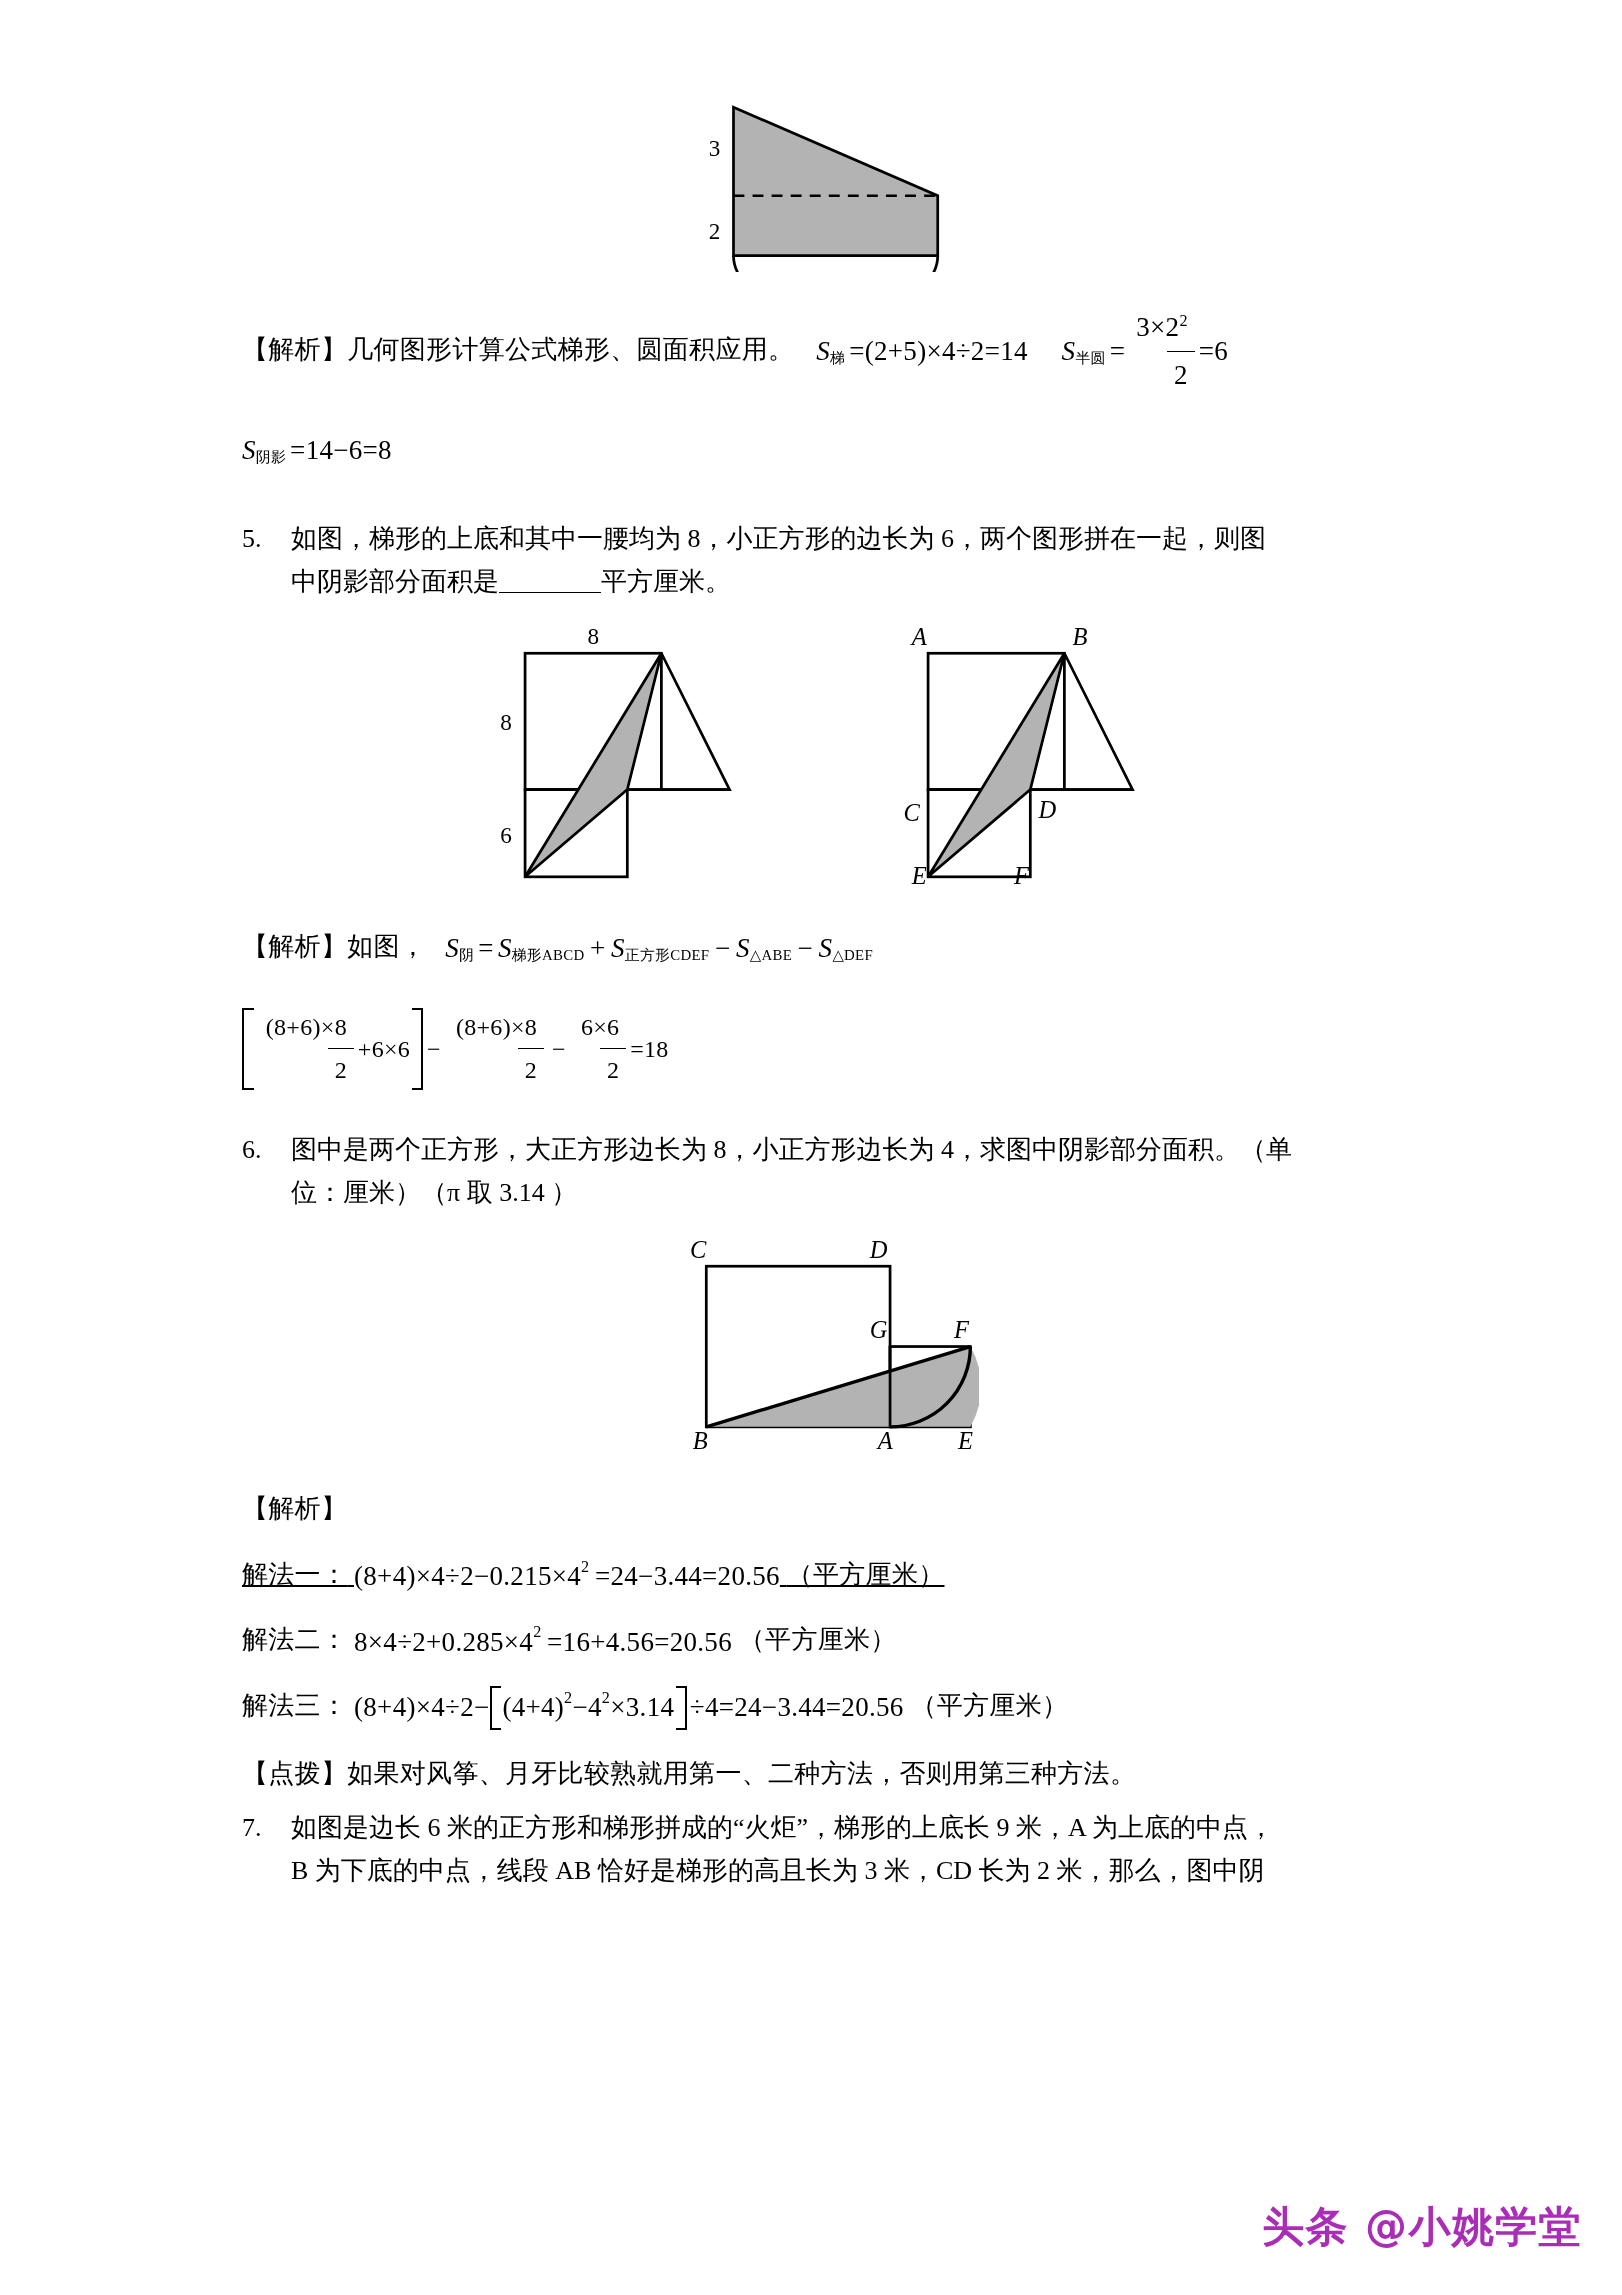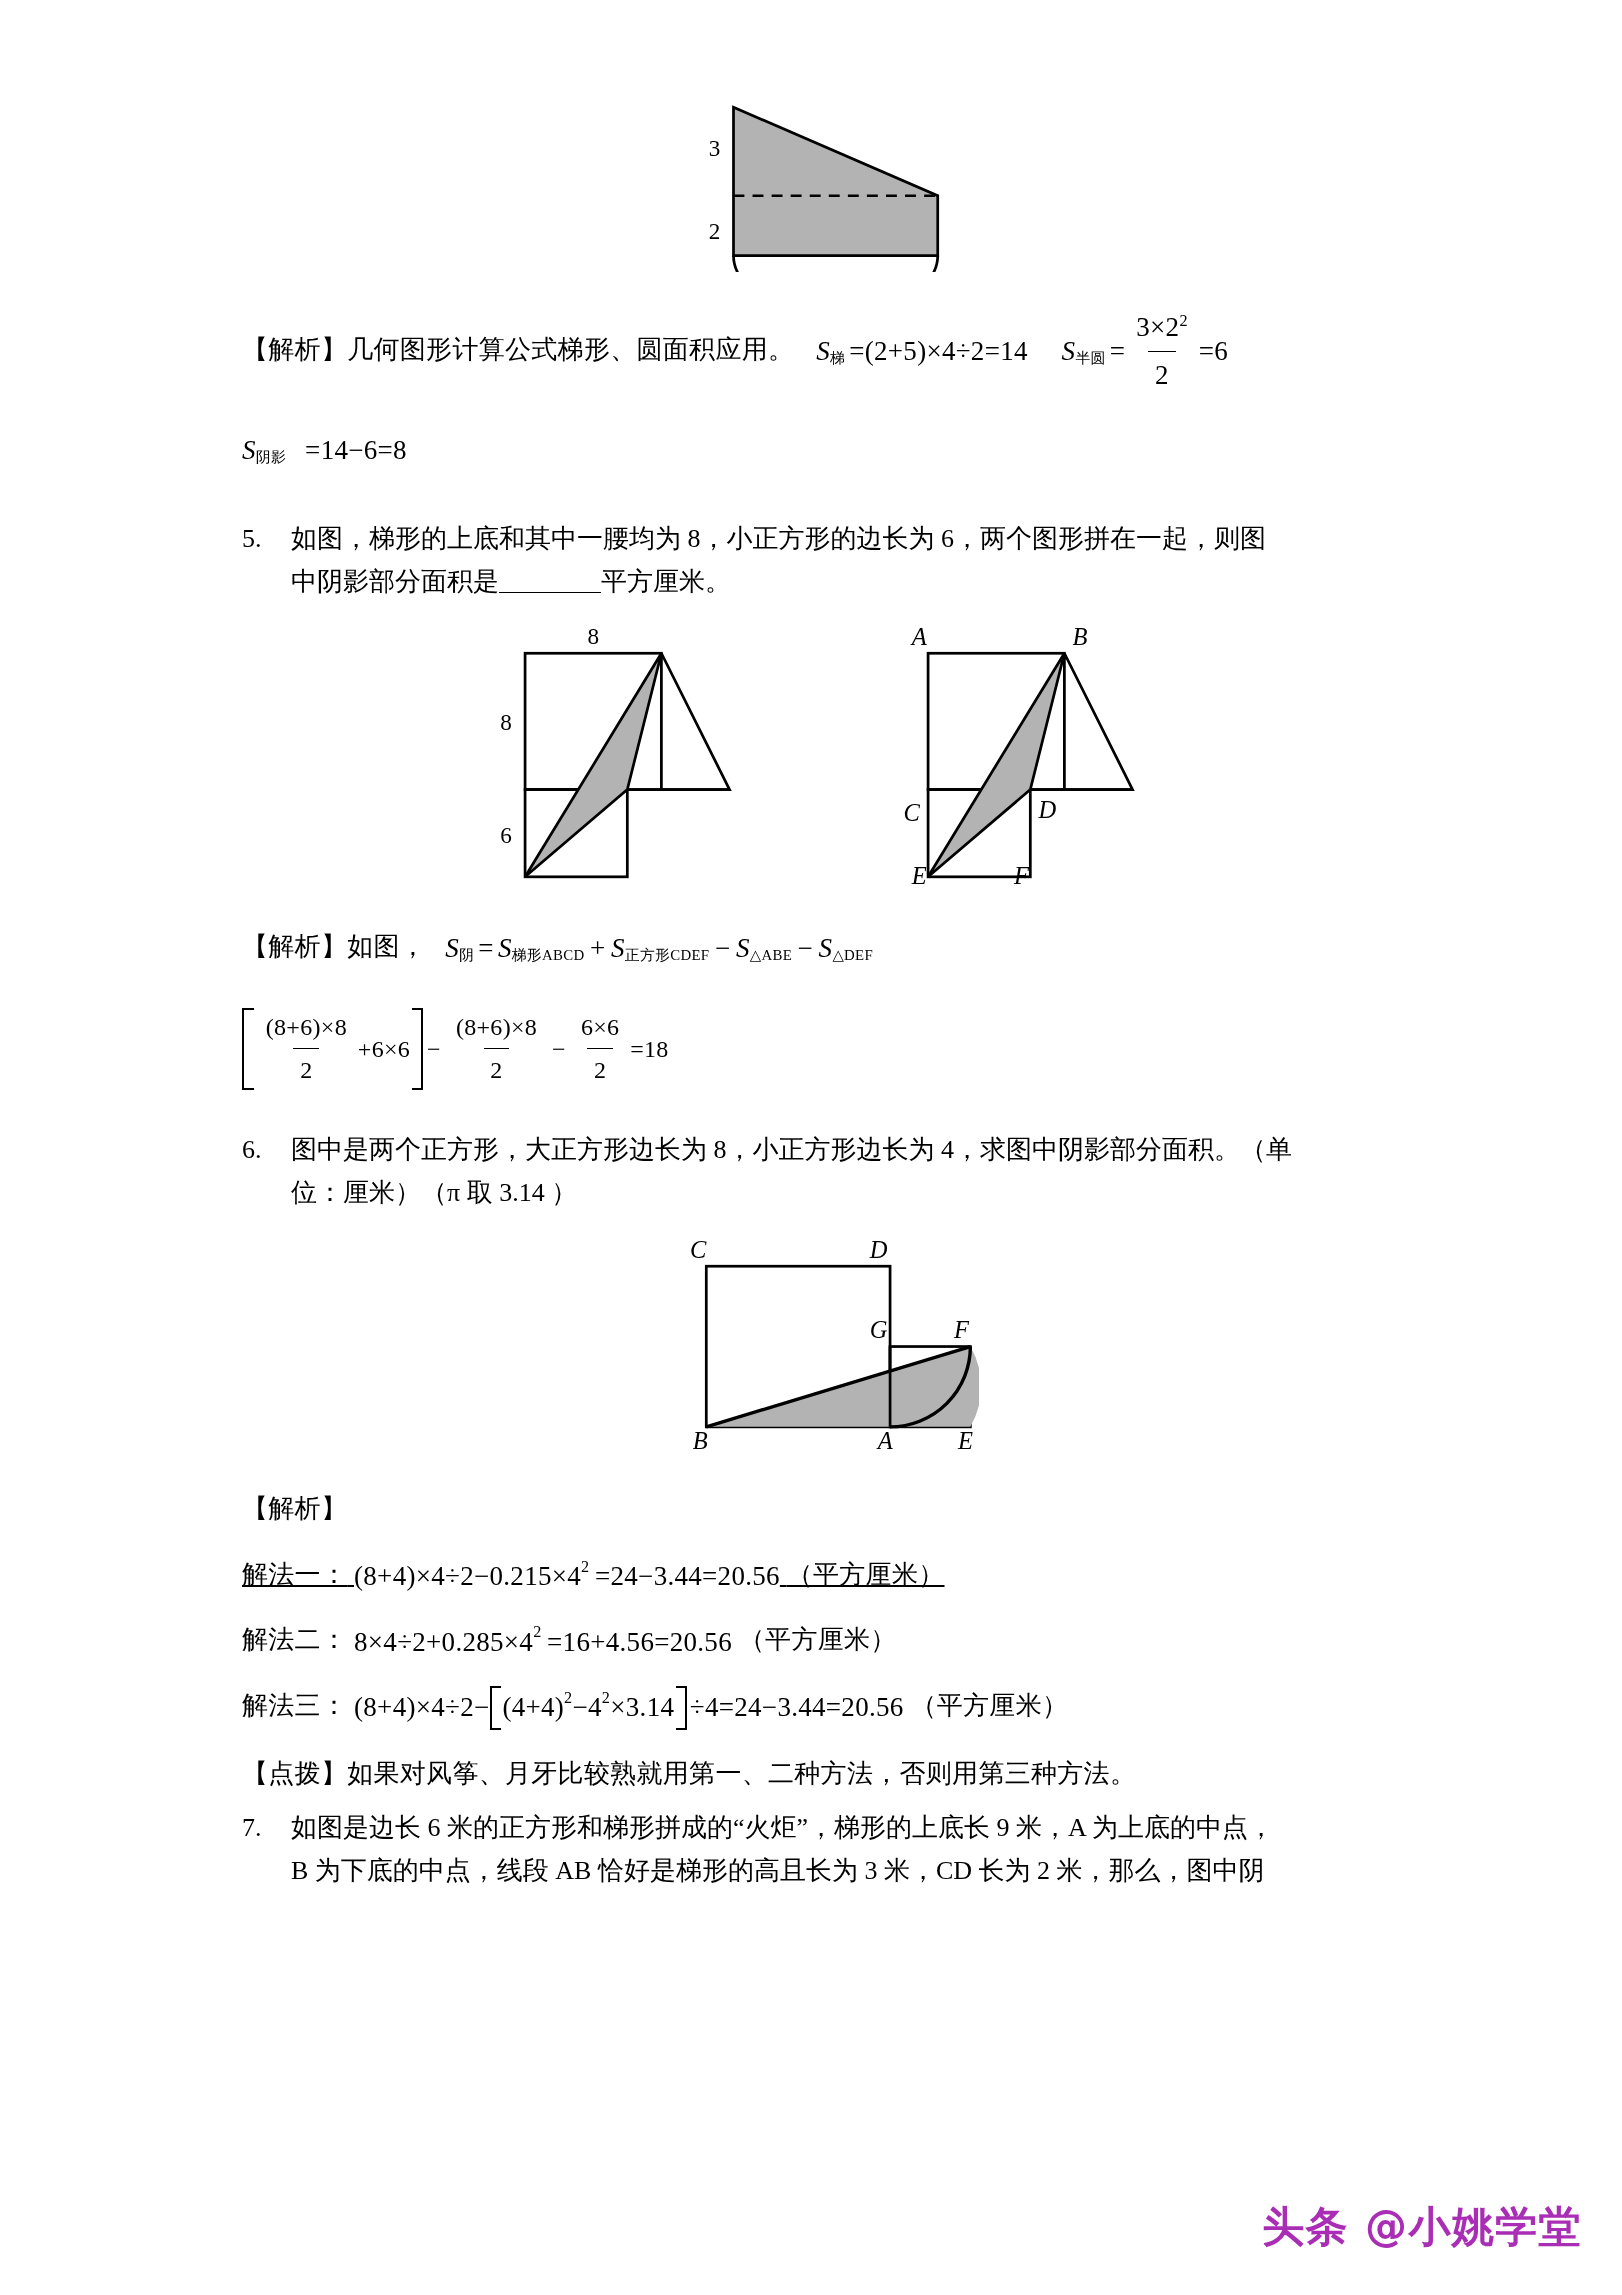--- a/index.html
+++ b/index.html
@@ -76,21 +76,21 @@
   }
   .sub.it { }
   .sup {
     font-size: 0.6em;
     display: inline-block;
     transform: translateY(-0.62em);
   }
   .frac {
     display: inline-flex;
     flex-direction: column;
-    align-items: center;
+    align-items: flex-end;
     vertical-align: middle;
     margin: 0 4.1px;
   }
   .frac .nm { padding: 0 6.8px 1.4px 6.8px; }
   .frac .dn { padding: 2px 6.8px 0 6.8px; border-top: 1.7px solid #000; }
   .brk {
     display: inline-flex;
     align-items: stretch;
     font-size: 1em;
   }
@@ -169,21 +169,21 @@
           <span class="dn">2</span>
         </span>
         <span>=6</span>
       </span>
     </div>
 
     <div class="para" style="margin-top:30px;">
       <span class="math">
         <span class="mi">S</span>
           <span class="sub">阴影</span>
-        <span style="margin-left:19px;">=14−6=8</span>
+        <span style="margin-left:4px;">=14−6=8</span>
       </span>
     </div>
 
     <div class="num-para" style="margin-top:44px;">
       <span class="idx">5.</span>
       <div>如图，梯形的上底和其中一腰均为 8，小正方形的边长为 6，两个图形拼在一起，则图</div>
       <div>
         <span>中阴影部分面积是</span><span class="blank-line"></span><span>平方厘米。</span>
       </div>
     </div>

